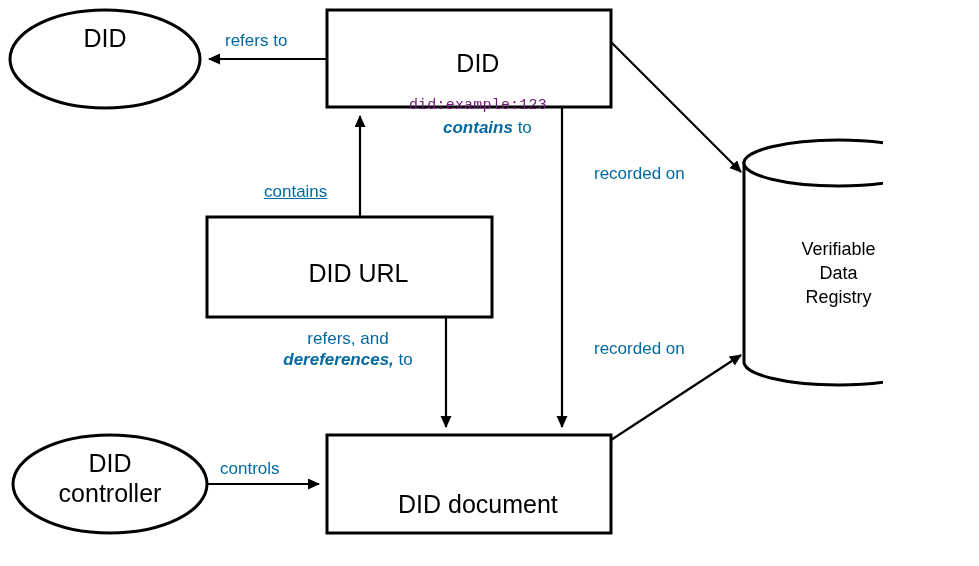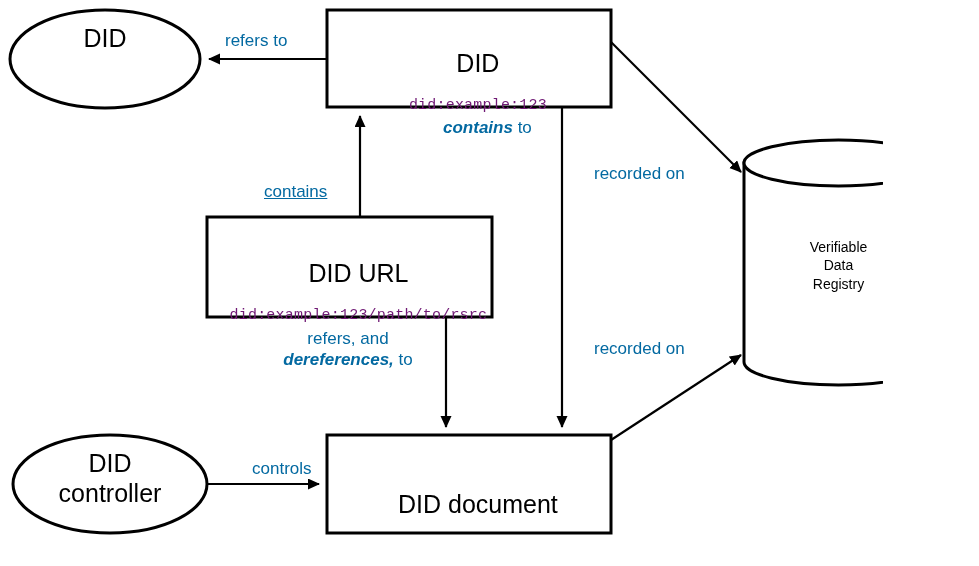--- a/index.html
+++ b/index.html
@@ -51,21 +51,21 @@
     white-space: nowrap;
     line-height: 1.25;
   }
   .edge-label.center { text-align: center; }
   .edge-label b {
     font-weight: bold;
     font-style: italic;
   }
   .reg-label {
     font-family: "Liberation Sans", sans-serif;
-    font-size: 14px;
+    font-size: 18px;
     line-height: 1.32;
   }
 </style>
 </head>
 <body>
 
 <div id="canvas">
 
   <svg class="layer" viewBox="0 0 979 566">
     <defs>
@@ -112,39 +112,36 @@
   <div class="node-label" style="left:327px; top:30px; width:284px;">
     <span class="title-text">DID</span>
   </div>
   <div class="node-label" style="left:327px; top:76px; width:284px;">
     <span class="mono-text">did:example:123</span>
   </div>
 
   <div class="node-label" style="left:207px; top:240px; width:285px;">
     <span class="title-text">DID URL</span>
   </div>
-  <div class="node-label" style="left:207px; top:286px; width:285px;">
-    <span class="mono-text">did:example:123/path/to/rsrc</span>
-  </div>
 
   <div class="node-label" style="left:327px; top:471px; width:284px;">
     <span class="title-text">DID document</span>
   </div>
 
   <div class="node-label title-text" style="left:13px; top:449px; width:194px;"><span>DID</span><br><span>controller</span></div>
 
   <div class="node-label reg-label" style="left:744px; top:238px; width:189px;"><span>Verifiable</span><br><span>Data</span><br><span>Registry</span></div>
 
   <div class="edge-label" style="left:225px; top:30px;"><span>refers to</span></div>
 
   <div class="edge-label" style="left:443px; top:117px;"><b>contains</b><span> to</span></div>
 
   <div class="edge-label" style="left:264px; top:181px;text-decoration:underline;"><span>contains</span></div>
 
   <div class="edge-label center" style="left:258px; top:328px; width:180px;text-align:center;"><span>refers, and</span><br><b>dereferences,</b><span> to</span></div>
 
-  <div class="edge-label" style="left:220px; top:458px;margin-left:32px;"><span>controls</span></div>
+  <div class="edge-label" style="left:220px; top:458px;"><span>controls</span></div>
 
   <div class="edge-label" style="left:594px; top:163px;"><span>recorded on</span></div>
 
   <div class="edge-label" style="left:594px; top:338px;"><span>recorded on</span></div>
 
 </div>
 
 </body></html>

